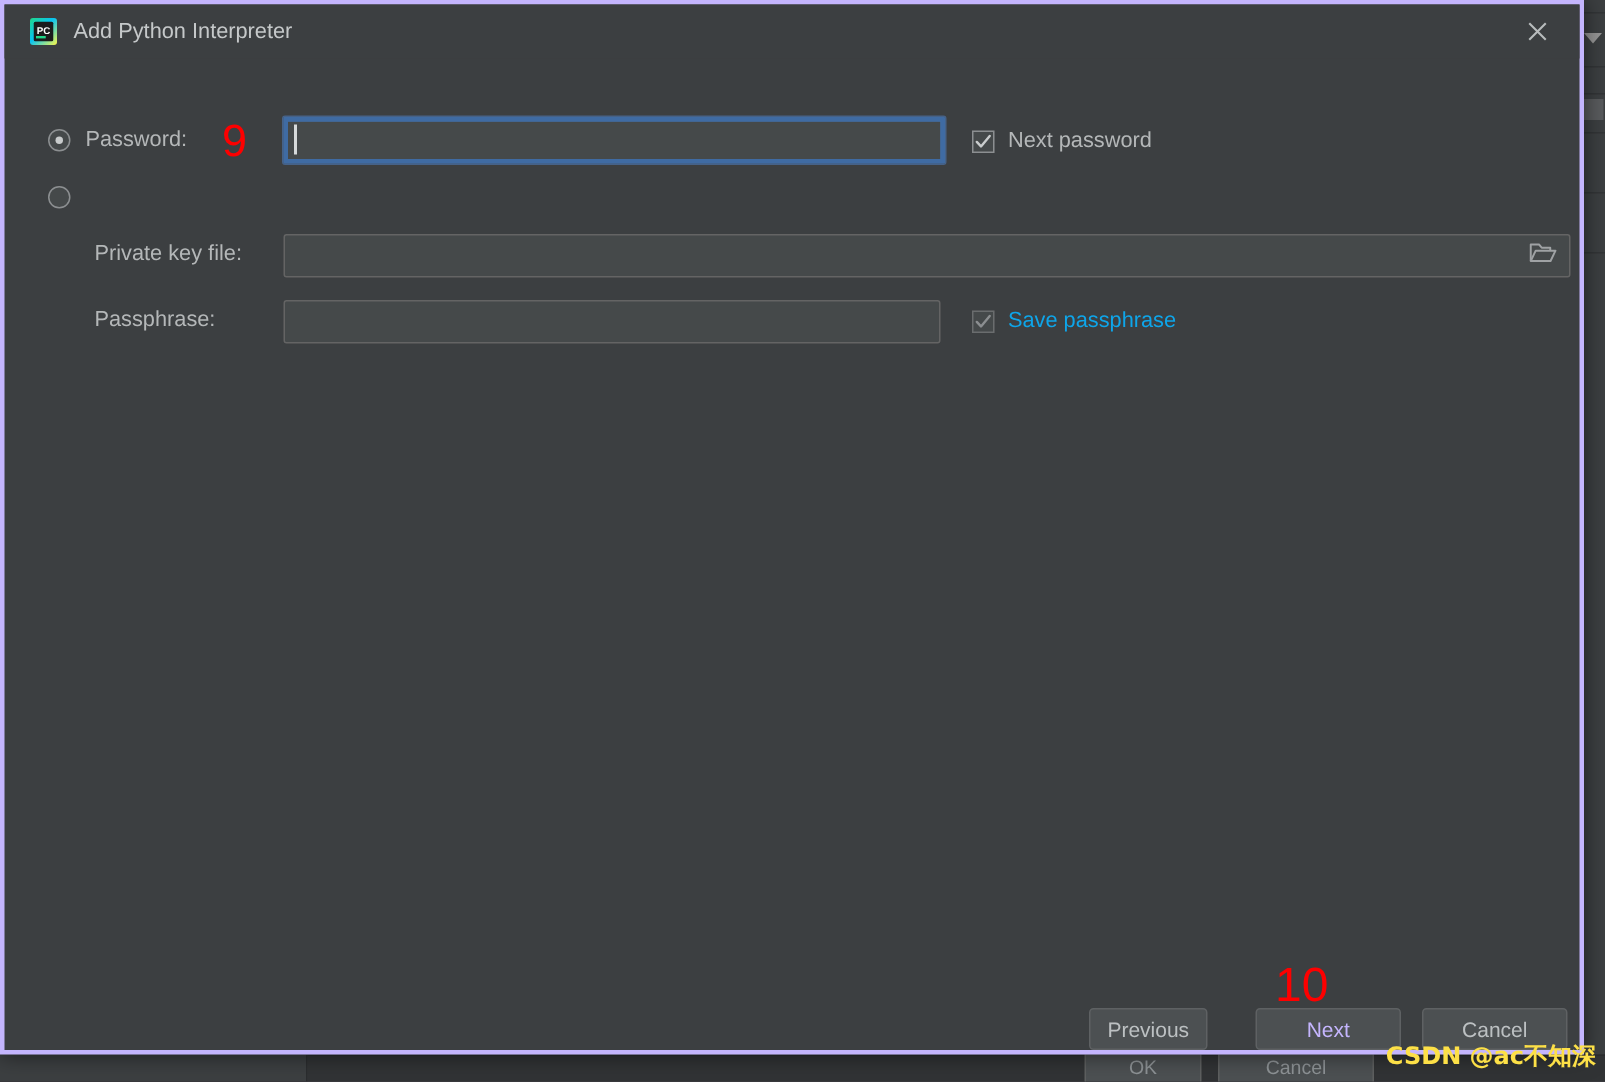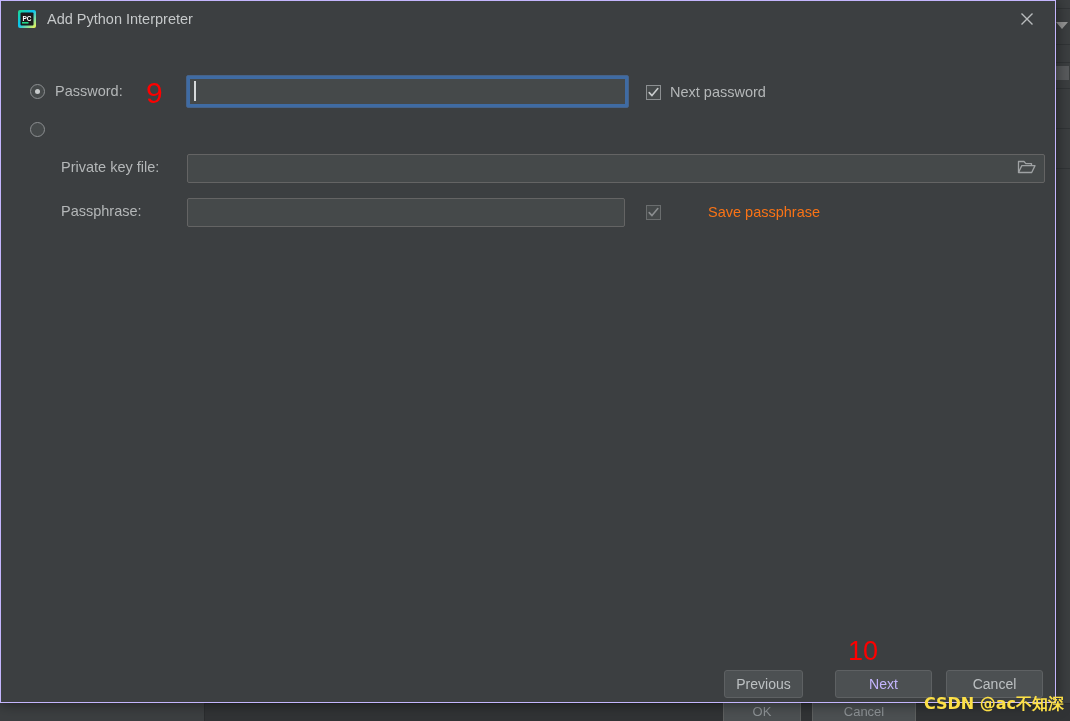--- a/index.html
+++ b/index.html
@@ -106,21 +106,21 @@
     opacity: .85;
   }
 
   
   .dialog {
     position: absolute;
     left: 0; top: 0;
     width: 1056px;
     height: 703px;
     background: #3c3f41;
-    border: 1px solid #c4b5fd;
+    border: 3px solid #c4b5fd;
     box-shadow: 0 0 14px rgba(0,0,0,.55);
   }
 
   .titlebar {
     position: relative;
     height: 36px;
     background: #3c3f41;
   }
   .title-icon {
     position: absolute;
@@ -337,23 +337,23 @@
       </span>
     </div>
 
     <div class="label-text" style="left:60px; top:202px;">Passphrase:</div>
     <div class="textfield" style="left:186px; top:197px; width:438px; height:29px;"></div>
     <div class="checkbox disabled" style="left:645px; top:204px;">
       <svg width="13" height="13" viewBox="0 0 13 13">
         <path d="M2.2 6.6 L5 9.6 L10.8 2.6" stroke="#8b8e90" stroke-width="1.6" fill="none" stroke-linecap="round" stroke-linejoin="round"></path>
       </svg>
     </div>
-    <div class="label-text" style="left:707px; top:203px; color:#f97316;">Save passphrase</div>
-
-    <div class="marker" style="left:847px; top:637px; font-size:27px;">10</div>
+    <div class="label-text" style="left:669px; top:203px; color:#0ea5e9;">Save passphrase</div>
+
+    <div class="marker" style="left:847px; top:637px; font-size:32px;">10</div>
 
     <div class="btn" style="left:723px; top:669px; width:79px;">Previous</div>
     <div class="btn disabled" style="left:834px; top:669px; width:97px;">Next</div>
     <div class="btn" style="left:945px; top:669px; width:97px;">Cancel</div>
   </div>
 
   <div class="watermark">CSDN @ac不知深</div>
 
 </div>
 

